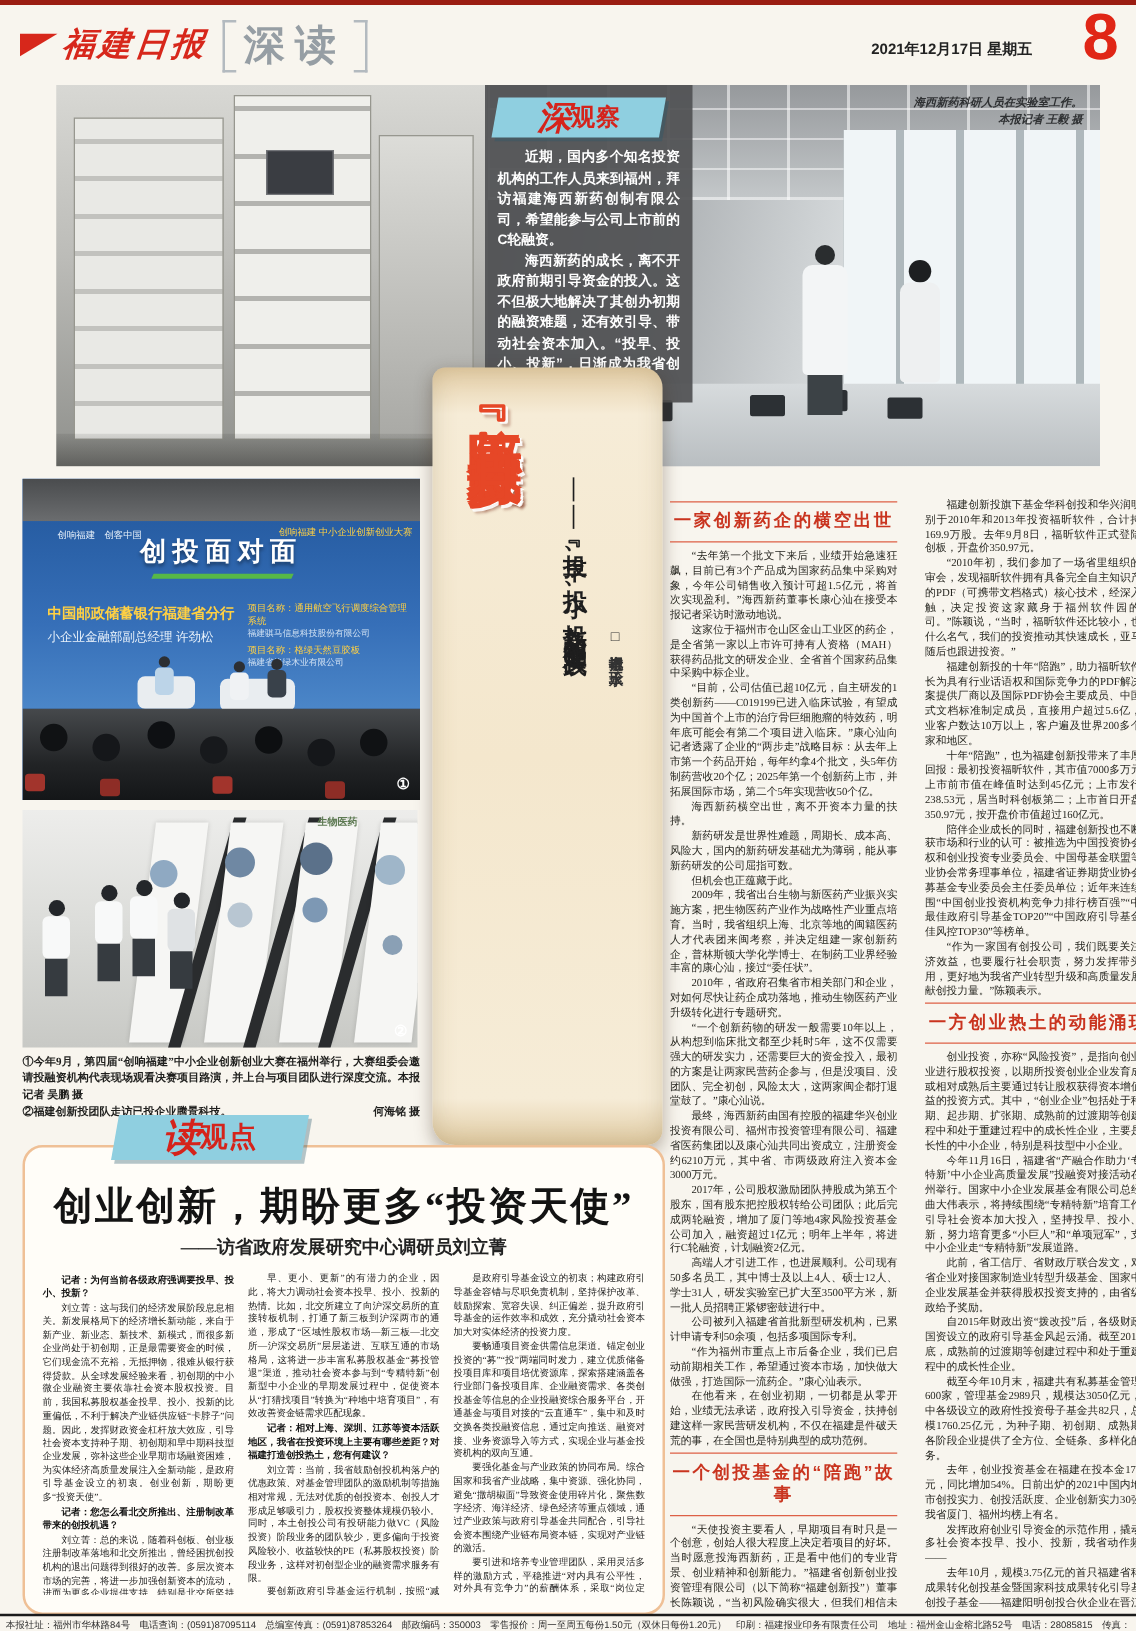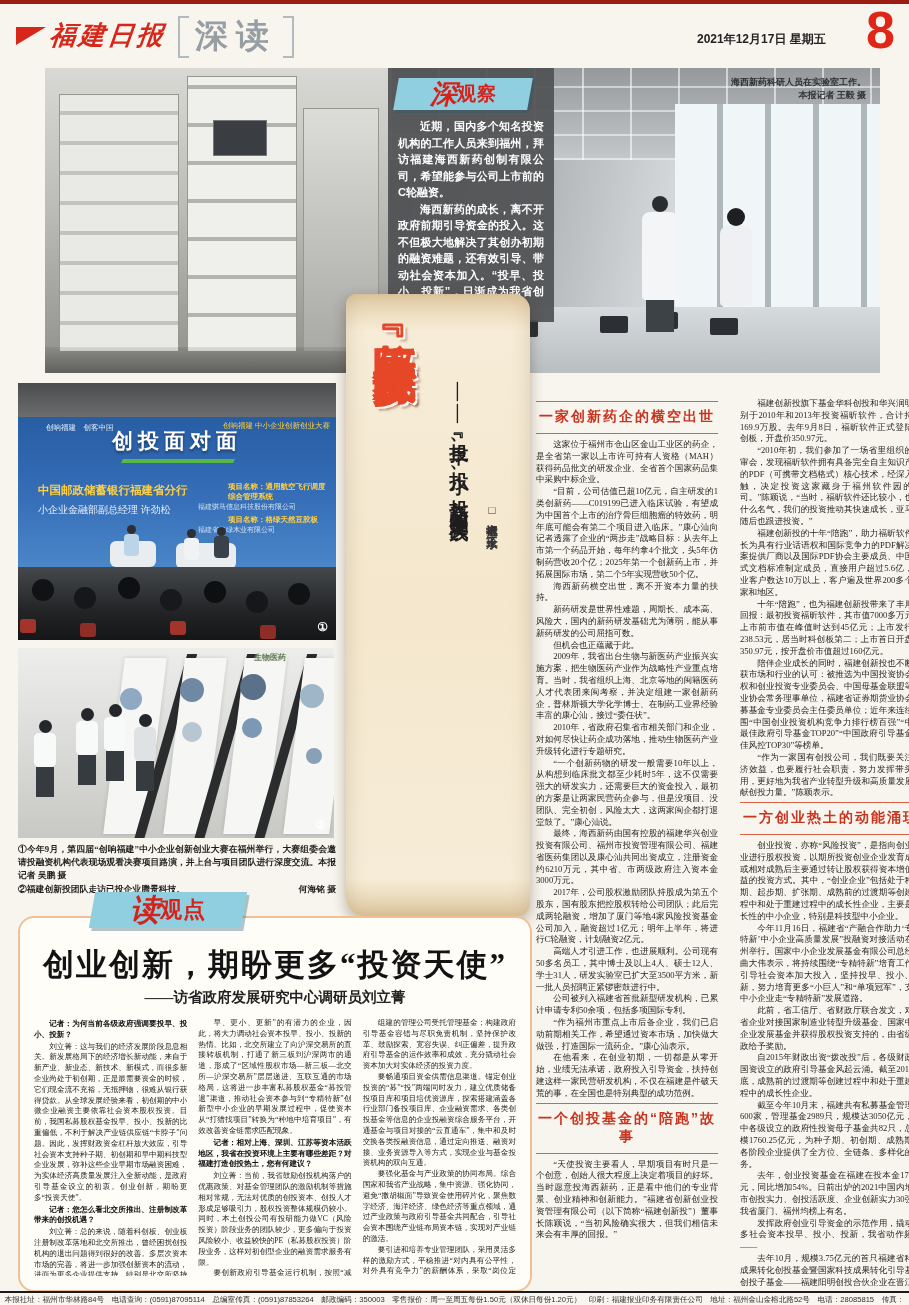--- a/index.html
+++ b/index.html
@@ -37,21 +37,21 @@
                repeating-linear-gradient(0deg,rgba(255,255,255,.5) 0 2px,transparent 2px 24px),
                linear-gradient(#96999c,#c4c8ca);}
   .off-win{position:absolute;right:0;top:36px;width:205px;height:235px;
     background:repeating-linear-gradient(90deg,#f0f5f7 0 42px,#aeb8bc 42px 48px),linear-gradient(#dfe6e8,#cdd5d8);}
   .off-desk{position:absolute;left:0;bottom:0;width:490px;height:66px;background:linear-gradient(#d7dbdd,#b9bec1);}
   .mon{position:absolute;width:28px;height:17px;background:#2c3034;border-radius:2px;}
   .person{position:absolute;}
   .head{width:16px;height:16px;border-radius:50%;background:#2a2d2f;margin:0 auto;}
   .coat{width:36px;height:88px;border-radius:8px 8px 4px 4px;background:#f3f5f6;}
   .pants{width:28px;height:32px;background:#3c4246;margin:0 auto;}
-  .ph-cap{right:14px;top:8px;width:200px;text-align:right;font-size:9px;font-weight:bold;color:#2f3133;line-height:13px;}
+  .ph-cap{right:14px;top:8px;width:200px;text-align:right;font-size:9px;font-weight:bold;color:#2f3133;line-height:13px;font-style:italic;}
 
   
   .observe{left:388px;top:68px;width:166px;height:254px;background:rgba(82,83,85,.94);}
   .ribbon{position:absolute;background:#8fcfe0;transform:skewX(-10deg);box-shadow:3px 3px 0 rgba(40,90,110,.35);
           display:flex;align-items:center;justify-content:center;}
   .ob-ribbon{left:8px;top:10px;width:134px;height:32px;}
   .rb-big{font-size:27px;color:#d5231b;font-weight:900;font-style:italic;transform:skewX(10deg);}
   .rb-small{font-size:19px;color:#d5231b;font-weight:900;transform:skewX(10deg);letter-spacing:1px;}
   .ob-text{position:absolute;left:10px;top:50px;width:146px;font-size:11px;font-weight:bold;color:#fff;
            line-height:16.5px;text-align:justify;font-family:"Liberation Sans",sans-serif;}
@@ -73,21 +73,21 @@
   .ph-stage{left:18px;top:383px;width:318px;height:257px;overflow:hidden;background:#2c62a8;}
   .st-ceil{position:absolute;left:0;top:0;width:318px;height:34px;background:linear-gradient(#4a4c4e,#6b6d6f);}
   .st-back{position:absolute;left:0;top:34px;width:318px;height:150px;background:linear-gradient(180deg,#275da3,#366fb8 55%,#4b86c8);}
   .st-logo{position:absolute;font-size:7.5px;color:#e8f1fa;font-family:"Liberation Sans",sans-serif;}
   .st-title{position:absolute;left:0;top:44px;width:318px;text-align:center;font-size:21px;font-weight:900;
     color:#fff;letter-spacing:5px;font-family:"Liberation Sans",sans-serif;text-shadow:0 2px 3px rgba(0,0,0,.4);}
   .st-green{position:absolute;left:104px;top:76px;width:112px;height:4px;background:#57b847;transform:skewX(-25deg);}
   .st-l1{position:absolute;left:20px;top:100px;font-size:11.5px;font-weight:bold;color:#ffd043;font-family:"Liberation Sans",sans-serif;}
   .st-l2{position:absolute;left:20px;top:120px;font-size:10px;color:#e8f1fa;font-family:"Liberation Sans",sans-serif;}
   .st-r{position:absolute;left:180px;top:96px;width:132px;font-family:"Liberation Sans",sans-serif;}
-  .st-r .lab{font-size:7.5px;font-weight:bold;color:#ffd043;margin-top:3px;margin-left:30px;}
+  .st-r .lab{font-size:7.5px;font-weight:normal;color:#ffd043;margin-top:3px;}
   .st-r .com{font-size:7px;color:#cfe0f2;}
   .sofa{position:absolute;width:46px;height:26px;border-radius:6px;background:#e9edf0;}
   .sp{position:absolute;}
   .sp .h{width:9px;height:9px;border-radius:50%;background:#2c2f33;margin:0 auto;}
   .sp .b{width:15px;height:22px;border-radius:4px;}
   .st-crowd{position:absolute;left:0;top:184px;width:318px;height:73px;background:linear-gradient(180deg,#46494c,#222426 60%,#141618);}
   .heads{position:absolute;left:14px;top:196px;width:22px;height:22px;border-radius:50%;background:#101214;
     box-shadow:42px 8px 0 #15171a,86px -2px 0 #0e1013,128px 10px 0 #17191c,172px 2px 0 #0d0f11,214px 12px 0 #15171a,256px 4px 0 #101214;}
   .chairs{position:absolute;left:2px;top:236px;width:16px;height:14px;border-radius:3px;background:#a2342c;
     box-shadow:60px 4px 0 #8e2d26,150px 2px 0 #a2342c,240px 6px 0 #8e2d26;}
@@ -299,30 +299,31 @@
           <div class="vp-q">记者：您怎么看北交所推出、注册制改革带来的创投机遇？</div>
           <div class="vp-a">刘立菁：总的来说，随着科创板、创业板注册制改革落地和北交所推出，曾经困扰创投机构的退出问题得到很好的改善。多层次资本市场的完善，将进一步加强创新资本的流动，进而为更多企业提供支持。特别是北交所坚持服务创新型中小企业的定位，在上市、发行、定价、交易、监管等制度设计上，与创新型中小企业的适配度较高，能够惠及众多“更</div>
         </div>
       <div class="vp-col">
           <div class="vp-a">早、更小、更新”的有潜力的企业，因此，将大力调动社会资本投早、投小、投新的热情。比如，北交所建立了向沪深交易所的直接转板机制，打通了新三板到沪深两市的通道，形成了“区域性股权市场—新三板—北交所—沪深交易所”层层递进、互联互通的市场格局，这将进一步丰富私募股权基金“募投管退”渠道，推动社会资本参与到“专精特新”创新型中小企业的早期发展过程中，促使资本从“打猎找项目”转换为“种地中培育项目”，有效改善资金链需求匹配现象。</div>
           <div class="vp-q">记者：相对上海、深圳、江苏等资本活跃地区，我省在投资环境上主要有哪些差距？对福建打造创投热土，您有何建议？</div>
           <div class="vp-a">刘立菁：当前，我省鼓励创投机构落户的优惠政策、对基金管理团队的激励机制等措施相对常规，无法对优质的创投资本、创投人才形成足够吸引力，股权投资整体规模仍较小。同时，本土创投公司有投研能力做VC（风险投资）阶段业务的团队较少，更多偏向于投资风险较小、收益较快的PE（私募股权投资）阶段业务，这样对初创型企业的融资需求服务有限。</div>
           <div class="vp-a">要创新政府引导基金运行机制，按照“减少行政干预，推动市场化运营”原则，探索基金市场化运营改革措施，推进基金管理公司混合所有制改革，鼓励委托职业经理人</div>
         </div>
       <div class="vp-col">
-          <div class="vp-a">组建的管理公司受托管理基金；构建政府引导基金容错与尽职免责机制，坚持保护改革、鼓励探索、宽容失误、纠正偏差，提升政府引导基金的运作效率和成效，充分撬动社会资本加大对实体经济的投资力度。</div>
+          <div class="vp-a">是政府引导基金设立的初衷；构建政府引导基金容错与尽职免责机制，坚持保护改革、鼓励探索、宽容失误、纠正偏差，提升政府引导基金的运作效率和成效，充分撬动社会资本加大对实体经济的投资力度。</div>
           <div class="vp-a">要畅通项目资金供需信息渠道。锚定创业投资的“募”“投”两端同时发力，建立优质储备投项目库和项目培优资源库，探索搭建涵盖各行业部门备投项目库、企业融资需求、各类创投基金等信息的企业投融资综合服务平台，开通基金与项目对接的“云直通车”，集中和及时交换各类投融资信息，通过定向推送、融资对接、业务资源导入等方式，实现企业与基金投资机构的双向互通。</div>
           <div class="vp-a">要强化基金与产业政策的协同布局。综合国家和我省产业战略，集中资源、强化协同，避免“撒胡椒面”导致资金使用碎片化，聚焦数字经济、海洋经济、绿色经济等重点领域，通过产业政策与政府引导基金共同配合，引导社会资本围绕产业链布局资本链，实现对产业链的激活。</div>
           <div class="vp-a">要引进和培养专业管理团队，采用灵活多样的激励方式，平稳推进“对内具有公平性，对外具有竞争力”的薪酬体系，采取“岗位定薪、以能定级、以绩定奖”的分配形式，通过市场化的激励手段，培育壮大本地管理团队。</div>
         </div>
     </div>
   </div>
 
   <div class="abs acol acol-l">
       <div class="art-h">一家创新药企的横空出世</div>
+      <div class="art-p">“去年第一个批文下来后，业绩开始急速狂飙，目前已有3个产品成为国家药品集中采购对象，今年公司销售收入预计可超1.5亿元，将首次实现盈利。”海西新药董事长康心汕在接受本报记者采访时激动地说。</div>
       <div class="art-p">这家位于福州市仓山区金山工业区的药企，是全省第一家以上市许可持有人资格（MAH）获得药品批文的研发企业、全省首个国家药品集中采购中标企业。</div>
       <div class="art-p">“目前，公司估值已超10亿元，自主研发的1类创新药——C019199已进入临床试验，有望成为中国首个上市的治疗骨巨细胞瘤的特效药，明年底可能会有第二个项目进入临床。”康心汕向记者透露了企业的“两步走”战略目标：从去年上市第一个药品开始，每年约拿4个批文，头5年仿制药营收20个亿；2025年第一个创新药上市，并拓展国际市场，第二个5年实现营收50个亿。</div>
       <div class="art-p">海西新药横空出世，离不开资本力量的扶持。</div>
       <div class="art-p">新药研发是世界性难题，周期长、成本高、风险大，国内的新药研发基础尤为薄弱，能从事新药研发的公司屈指可数。</div>
       <div class="art-p">但机会也正蕴藏于此。</div>
       <div class="art-p">2009年，我省出台生物与新医药产业振兴实施方案，把生物医药产业作为战略性产业重点培育。当时，我省组织上海、北京等地的闽籍医药人才代表团来闽考察，并决定组建一家创新药企，普林斯顿大学化学博士、在制药工业界经验丰富的康心汕，接过“委任状”。</div>
       <div class="art-p">2010年，省政府召集省市相关部门和企业，对如何尽快让药企成功落地，推动生物医药产业升级转化进行专题研究。</div>
       <div class="art-p">“一个创新药物的研发一般需要10年以上，从构想到临床批文都至少耗时5年，这不仅需要强大的研发实力，还需要巨大的资金投入，最初的方案是让两家民营药企参与，但是没项目、没团队、完全初创，风险太大，这两家闽企都打退堂鼓了。”康心汕说。</div>
       <div class="art-p">最终，海西新药由国有控股的福建华兴创业投资有限公司、福州市投资管理有限公司、福建省医药集团以及康心汕共同出资成立，注册资金约6210万元，其中省、市两级政府注入资本金3000万元。</div>
       <div class="art-p">2017年，公司股权激励团队持股成为第五个股东，国有股东把控股权转给公司团队；此后完成两轮融资，增加了厦门等地4家风险投资基金公司加入，融资超过1亿元；明年上半年，将进行C轮融资，计划融资2亿元。</div>

